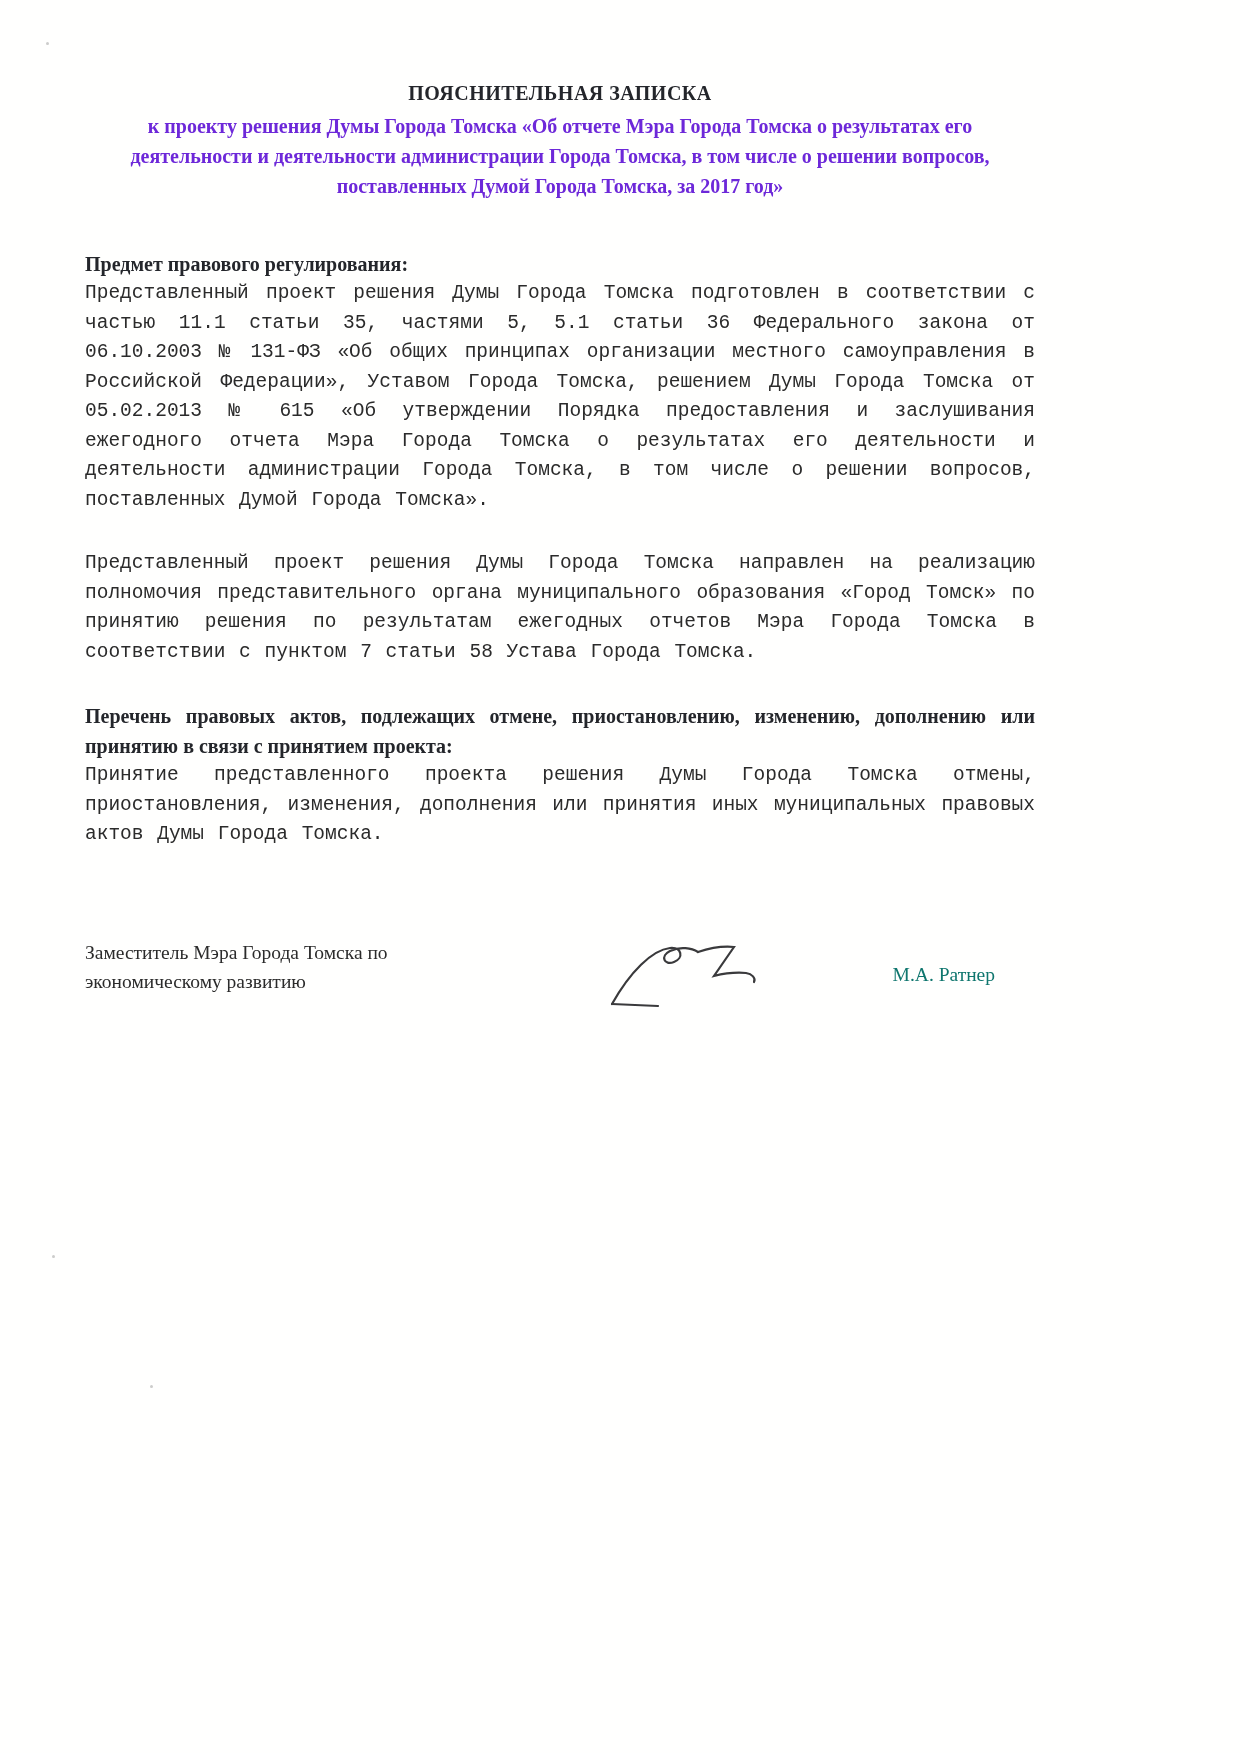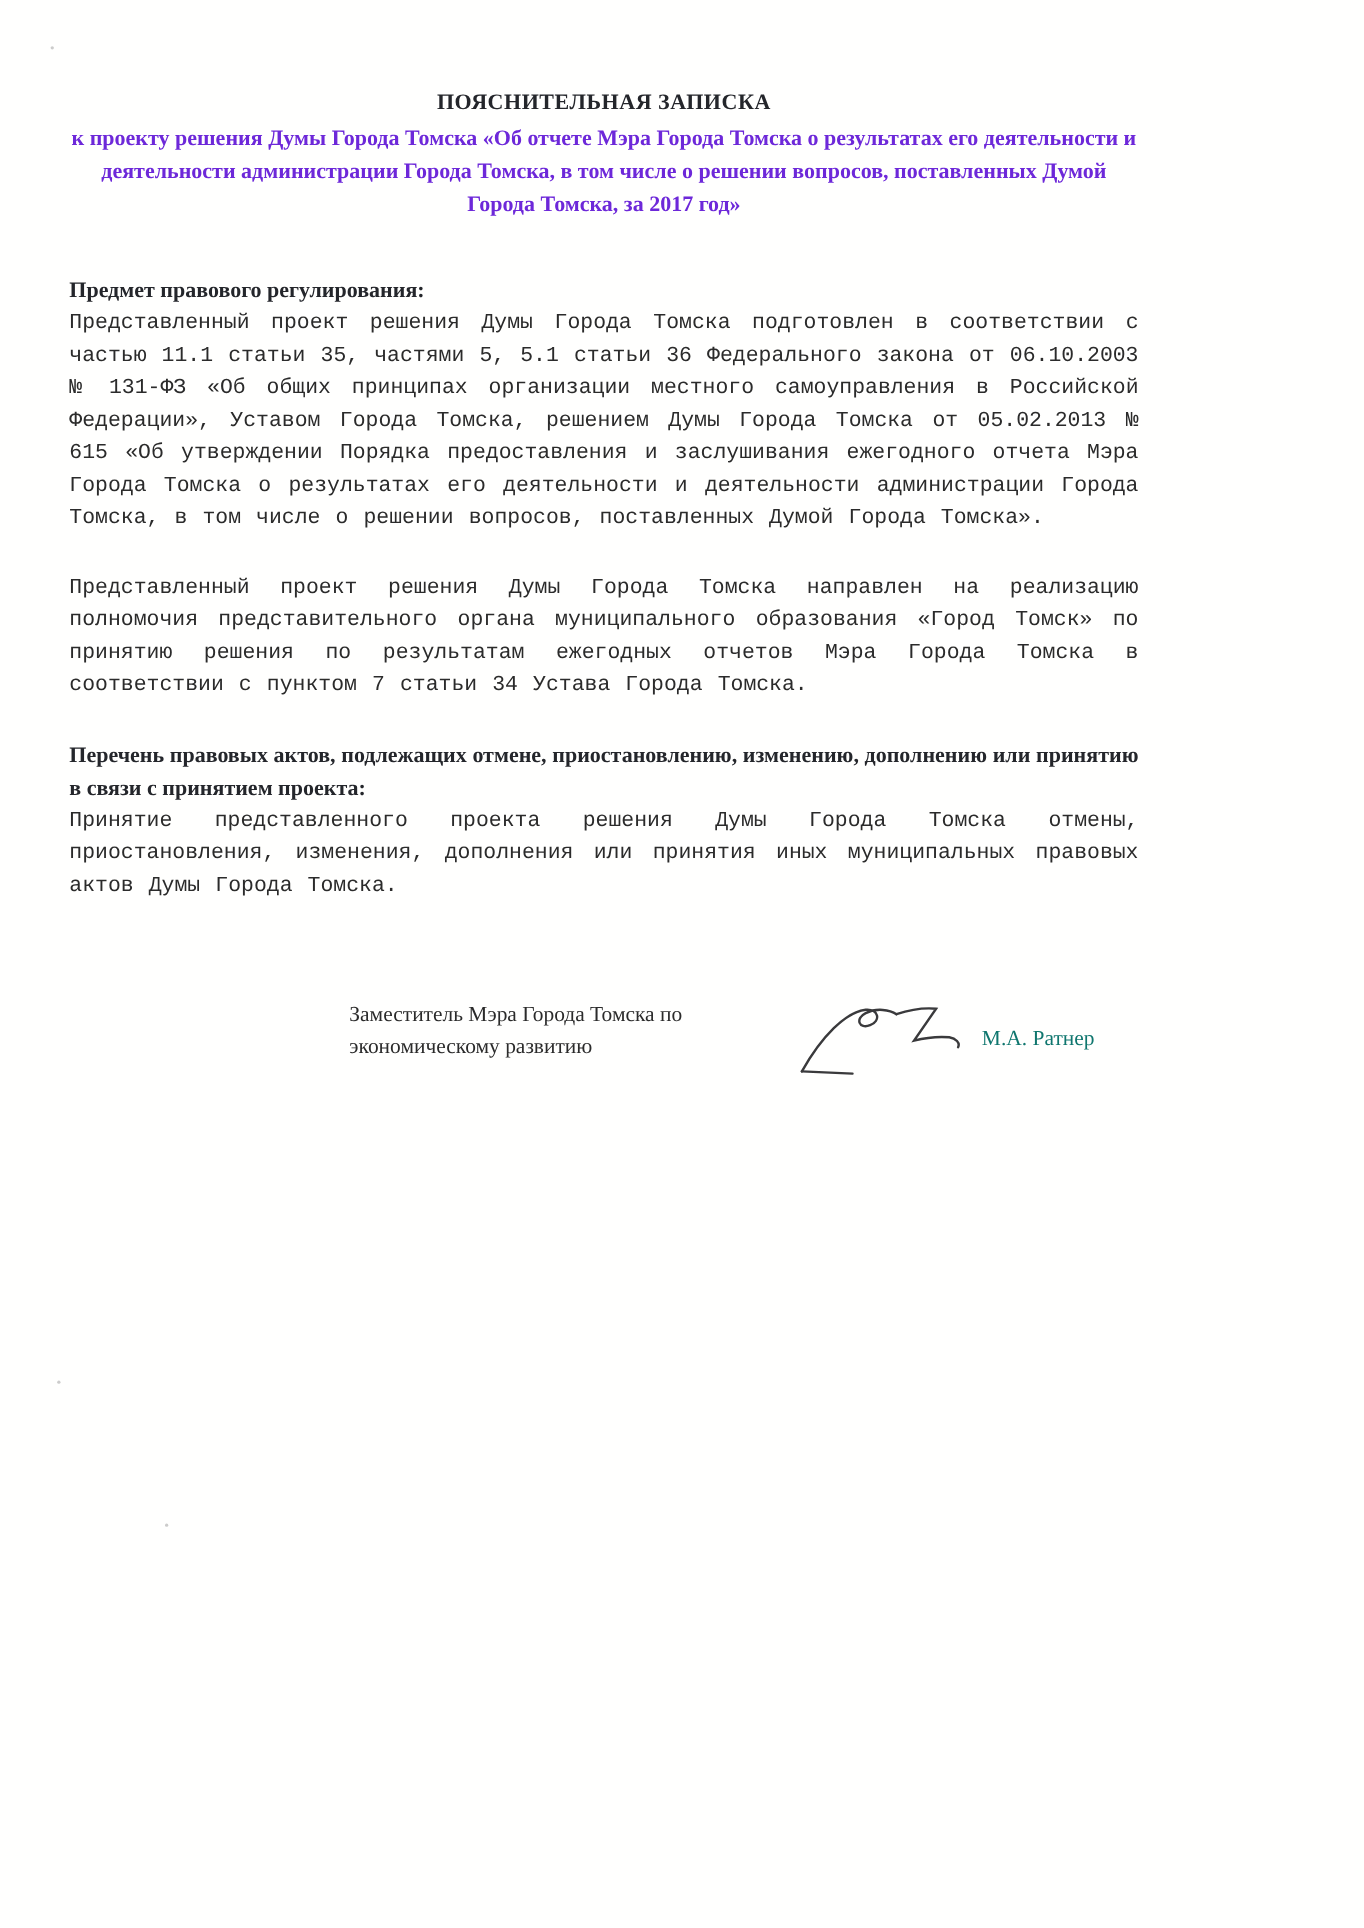--- a/index.html
+++ b/index.html
@@ -9,21 +9,21 @@
   }
   .page {
     position: relative;
     width: 1240px;
     height: 1753px;
     margin: 0 auto;
     background: #fffffe;
     font-family: "Liberation Serif", "DejaVu Serif", serif;
     color: #262626;
     box-sizing: border-box;
-    padding: 82px 205px 0 63px;
+    padding: 82px 205px 0 85px;
     overflow: hidden;
   }
   .doc-title {
     text-align: center;
     font-weight: bold;
     font-size: 20px;
     letter-spacing: 0.5px;
     margin: 0 0 6px 0;
     color: #24262b;
   }
@@ -50,21 +50,21 @@
     font-size: 19.5px;
     line-height: 29.5px;
     text-align: justify;
     margin: 0;
     color: #2b2b2b;
     word-spacing: 2px;
     font-family: Liberation Mono, monospace;
   }
   .signature-row {
     display: flex;
-    justify-content: flex-end;
+    justify-content: space-between;
     align-items: flex-start;
     margin-top: 88px;
   }
   .signature-position {
     width: 375px;
     font-size: 19.5px;
     line-height: 29px;
     color: #2b2b2b;
   }
   .signature-mark {
@@ -102,21 +102,21 @@
   <p class="doc-title">ПОЯСНИТЕЛЬНАЯ ЗАПИСКА</p>
 
   <p class="doc-subtitle">к проекту решения Думы Города Томска «Об отчете Мэра Города Томска о результатах его деятельности и деятельности администрации Города Томска, в том числе о решении вопросов, поставленных Думой Города Томска, за 2017 год»</p>
 
   <div class="section">
     <p class="section-heading">Предмет правового регулирования:</p>
     <p class="section-body">Представленный проект решения Думы Города Томска подготовлен в соответствии с частью 11.1 статьи 35, частями 5, 5.1 статьи 36 Федерального закона от 06.10.2003 № 131-ФЗ «Об общих принципах организации местного самоуправления в Российской Федерации», Уставом Города Томска, решением Думы Города Томска от 05.02.2013 № 615 «Об утверждении Порядка предоставления и заслушивания ежегодного отчета Мэра Города Томска о результатах его деятельности и деятельности администрации Города Томска, в том числе о решении вопросов, поставленных Думой Города Томска».</p>
   </div>
 
   <div class="section">
-    <p class="section-body">Представленный проект решения Думы Города Томска направлен на реализацию полномочия представительного органа муниципального образования «Город Томск» по принятию решения по результатам ежегодных отчетов Мэра Города Томска в соответствии с пунктом 7 статьи 34 Устава Города Томска.</p>
+    <p class="section-body">Представленный проект решения Думы Города Томска направлен на реализацию полномочия представительного органа муниципального образования «Город Томск» по принятию решения по результатам ежегодных отчетов Мэра Города Томска в соответствии с пунктом 7 статьи 58 Устава Города Томска.</p>
   </div>
 
   <div class="section">
     <p class="section-heading">Перечень правовых актов, подлежащих отмене, приостановлению, изменению, дополнению или принятию в связи с принятием проекта:</p>
     <p class="section-body">Принятие представленного проекта решения Думы Города Томска отмены, приостановления, изменения, дополнения или принятия иных муниципальных правовых актов Думы Города Томска.</p>
   </div>
 
   <div class="signature-row">
     <div class="signature-position">Заместитель Мэра Города Томска по экономическому развитию</div>
 

